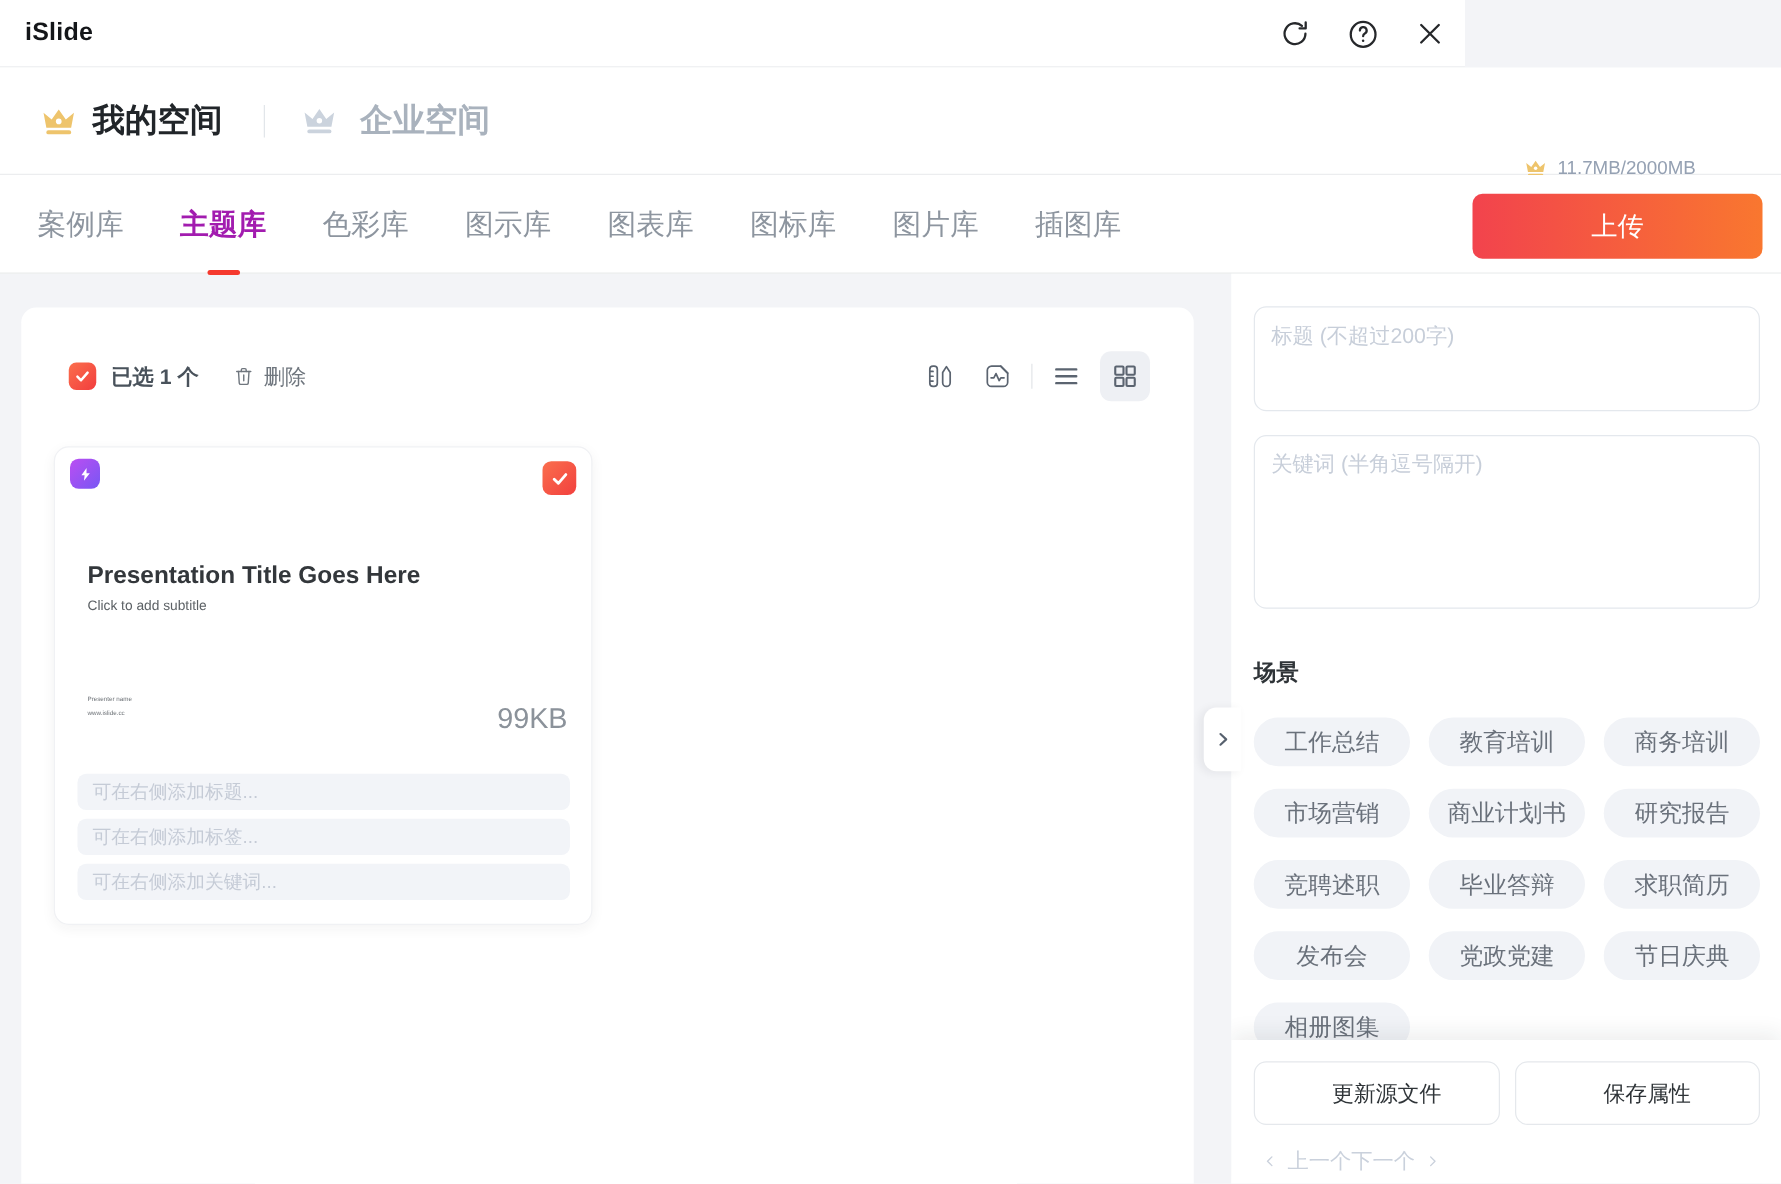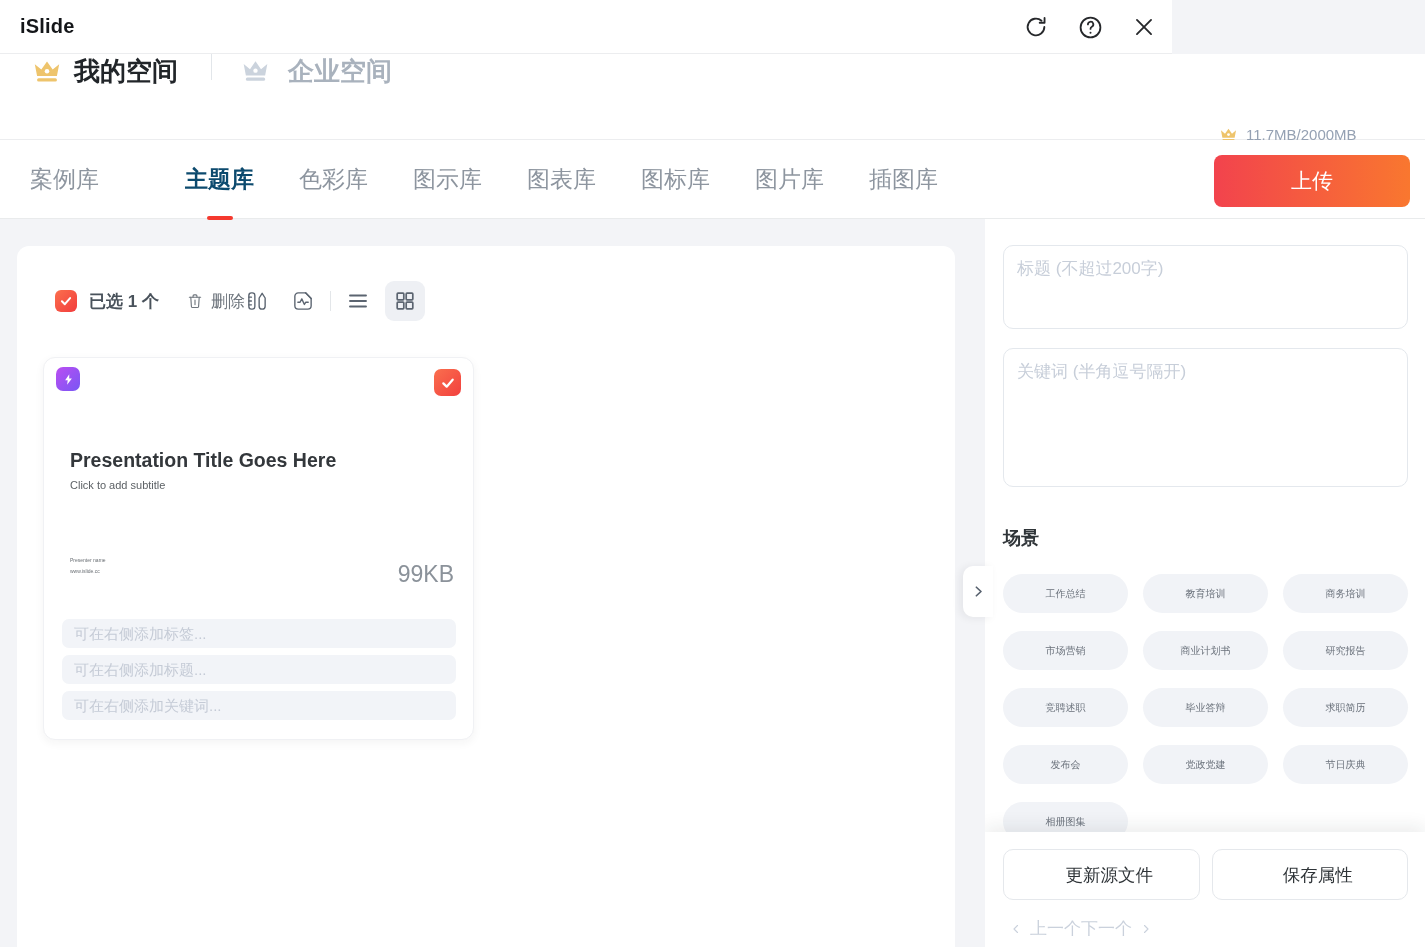--- a/index.html
+++ b/index.html
@@ -8,43 +8,43 @@
   .stage { position:relative; width:1425px; height:947px; background:#f3f4f7; overflow:hidden; }
 
   
   .titlebar { position:absolute; left:0; top:0; width:1172px; height:54px; background:#fff; border-bottom:1px solid #ecedef; display:flex; align-items:center; }
   .app-title { margin-left:20px; font-size:20px; font-weight:700; color:#141619; letter-spacing:.2px; }
   .titlebar-icons { position:absolute; right:14px; top:0; height:54px; display:flex; align-items:center; gap:26px; }
   .tb-icon { width:28px; height:28px; display:flex; align-items:center; justify-content:center; color:#26282b; cursor:pointer; }
 
   
   .header { position:absolute; left:0; top:54px; width:1425px; height:86px; background:#fff; border-bottom:1px solid #ecedef; }
-  .spaces { position:absolute; left:30px; top:0; height:85px; display:flex; align-items:flex-start; }
+  .spaces { position:absolute; left:30px; top:0; height:85px; display:flex; align-items:center; }
   .crown-lg { width:34px; height:34px; }
   .space-label-active { margin-left:10px; font-size:26px; font-weight:800; color:#212529; }
   .space-divider { width:1px; height:26px; background:#e2e6ea; margin:0 27px 0 33px; }
   .space-label-inactive { margin-left:16px; font-size:26px; font-weight:700; color:#a9b2bd; }
   .crown-md { width:33px; height:33px; }
   .storage-row { position:absolute; left:1218px; top:70px; display:flex; align-items:center; gap:7px; }
   .crown-sm { width:21px; height:21px; }
   .storage-text { font-size:15px; color:#95a1b3; }
   .storage-bar { position:absolute; left:1214px; top:107px; width:193px; height:6px; background:#e9ebee; border-radius:3px; overflow:hidden; }
   .storage-fill { width:4px; height:6px; background:#f5392e; border-radius:3px 0 0 3px; }
 
   
   .tabbar { position:absolute; left:0; top:140px; width:1425px; height:79px; background:#fff; border-bottom:1px solid #e9ebec; }
   .tabs { position:absolute; left:30px; top:0; height:78px; display:flex; gap:45px; align-items:center; }
   .tab { position:relative; height:78px; display:flex; align-items:center; font-size:23px; color:#8d959f; cursor:pointer; }
-  .tab.active { color:#0c4a6e; font-weight:700;margin-left:41px; }
+  .tab.active { color:#a21caf; font-weight:700; }
   .tab.active::after { content:""; position:absolute; bottom:-2px; left:50%; transform:translateX(-50%); width:26px; height:4px; border-radius:2px; background:#f5392e; }
-  .upload-btn { position:absolute; right:15px; top:15px; width:196px; height:52px; border-radius:8px; background:linear-gradient(90deg,#f2434d 0%,#f9772f 100%); color:#fff; font-size:21px; display:flex; align-items:center; justify-content:center; cursor:pointer; }
+  .upload-btn { position:absolute; right:15px; top:15px; width:232px; height:52px; border-radius:8px; background:linear-gradient(90deg,#f2434d 0%,#f9772f 100%); color:#fff; font-size:21px; display:flex; align-items:center; justify-content:center; cursor:pointer; }
 
   
   .content-panel { position:absolute; left:17px; top:246px; width:938px; height:730px; background:#fff; border-radius:12px; }
-  .panel-toolbar { position:absolute; left:38px; right:35px; top:35px; height:40px; display:flex; align-items:center; }
+  .panel-toolbar { position:absolute; left:38px; right:35px; top:35px; height:40px; display:flex; align-items:center; justify-content:space-between; }
   .tb-left { display:flex; align-items:center; }
   .sel-checkbox { width:22px; height:22px; border-radius:6px; background:linear-gradient(135deg,#fb6f4d 0%,#f23d3d 100%); display:flex; align-items:center; justify-content:center; cursor:pointer; }
   .sel-text { margin-left:12px; font-size:17px; font-weight:700; color:#49525b; }
   .trash-wrap { margin-left:27px; display:flex; align-items:center; color:#6f767e; cursor:pointer; }
   .delete-label { margin-left:7px; font-size:17px; color:#6f767e; cursor:pointer; }
   .tb-right { display:flex; align-items:center; color:#5b6470; }
   .view-icon { width:24px; height:24px; cursor:pointer; display:block; }
   .vi-gap22 { margin-left:22px; }
   .vi-gap15 { margin-left:15px; }
   .tb-divider { width:1px; height:20px; background:#e3e6e9; margin-left:15px; }
@@ -64,21 +64,21 @@
 
   
   .right-panel { position:absolute; left:985px; top:219px; width:440px; height:728px; background:#fff; overflow:hidden; z-index:1; }
   .rp-inner { padding:0 17px 0 18px; }
   .rp-textarea { display:block; width:100%; border:1px solid #e4e8ed; border-radius:10px; resize:none; font-family:inherit; font-size:17px; color:#333; padding:11px 13px; outline:none; background:#fff; }
   .rp-textarea::placeholder { color:#c7ced9; }
   .ta-title { margin-top:26px; height:84px; }
   .ta-keywords { margin-top:19px; height:139px; }
   .scene-label { margin-top:39px; font-size:18px; font-weight:700; color:#2f3438; }
   .scene-tags { margin-top:24px; display:flex; flex-wrap:wrap; column-gap:15px; row-gap:18px; }
-  .scene-pill { width:125px; height:39px; border-radius:20px; background:#f1f3f7; color:#6a717b; font-size:10px; display:flex; align-items:center; justify-content:center; cursor:pointer; }
+  .scene-pill { width:125px; height:39px; border-radius:20px; background:#f1f3f7; color:#6a717b; font-size:19px; display:flex; align-items:center; justify-content:center; cursor:pointer; }
   .rp-footer { position:absolute; left:0; right:0; bottom:0; height:115px; background:#fff; box-shadow:0 -6px 16px rgba(31,35,41,.08); z-index:3; }
   .rp-btn-row { display:flex; gap:12px; padding:17px 17px 0 18px; }
   .rp-btn { flex:1; height:51px; background:#fff; border:1px solid #e5e8ec; border-radius:10px; font-size:17.5px; color:#2f3438; display:flex; align-items:center; justify-content:center; cursor:pointer;padding-left:16px; }
   .rp-nav { margin-top:17px; padding:0 25px; display:flex; justify-content:flex-start; align-items:center; font-size:17px; color:#cad1dc; }
   .rp-nav-item { display:flex; align-items:center; gap:8px; cursor:pointer; }
 
   
   .collapse-handle { position:absolute; left:963px; top:566px; width:30px; height:51px; background:#fff; border-radius:10px 0 0 10px; box-shadow:-3px 1px 8px rgba(31,35,41,.07); display:flex; align-items:center; justify-content:center; z-index:2; cursor:pointer; color:#57616e; }
   svg { display:block; }
 </style>
@@ -209,22 +209,22 @@
         <svg width="16" height="16" viewBox="0 0 24 24" fill="none" stroke="#fff" stroke-width="3.4" stroke-linecap="round" stroke-linejoin="round">
           <path d="M5 12.5 10 17.5 19 7"></path>
         </svg>
       </div>
       <div class="card-title">Presentation Title Goes Here</div>
       <div class="card-subtitle">Click to add subtitle</div>
       <div class="card-presenter">Presenter name</div>
       <div class="card-url">www.islide.cc</div>
       <div class="card-size">99KB</div>
       <div class="card-rows">
+        <div class="card-row">可在右侧添加标题...</div>
         <div class="card-row">可在右侧添加标签...</div>
-        <div class="card-row">可在右侧添加标题...</div>
         <div class="card-row">可在右侧添加关键词...</div>
       </div>
     </div>
   </div>
 
   <div class="right-panel">
     <div class="rp-inner">
       <textarea class="rp-textarea ta-title" placeholder="标题 (不超过200字)" style=""></textarea>
       <textarea class="rp-textarea ta-keywords" placeholder="关键词 (半角逗号隔开)" style=""></textarea>
       <div class="scene-label">场景</div>

